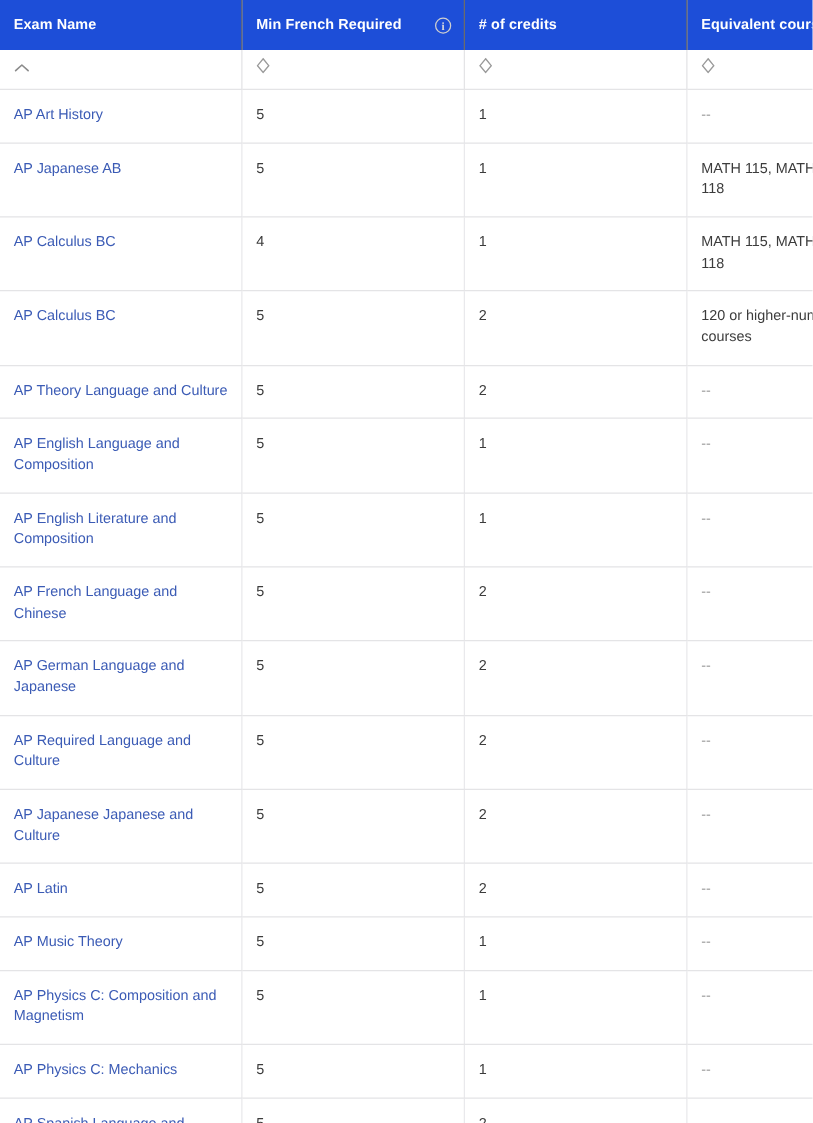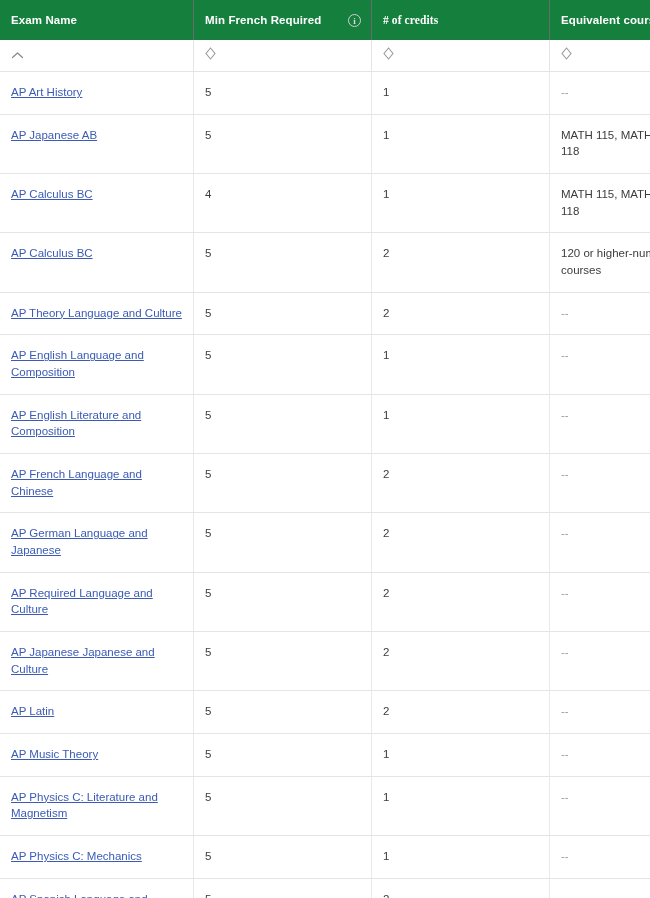--- a/index.html
+++ b/index.html
@@ -16,21 +16,21 @@
     width: 650px;
     box-sizing: border-box;
   }
   table.ap-table {
     width: 650px;
     border-collapse: collapse;
     table-layout: fixed;
   }
   
   thead tr.head-row th {
-    background: #15803d;
+    background: #1d4ed8;
     color: #ffffff;
     font-size: 11.5px;
     font-weight: bold;
     text-align: left;
     padding: 11px 10px 11px 11px;
     vertical-align: middle;
     border-right: 1px solid #6b6b6b;
     letter-spacing: .1px;
     height: 18px;
     margin-top: 28px;
@@ -81,32 +81,31 @@
     padding: 12px 11px 13px 11px;
     vertical-align: top;
     border-bottom: 1px solid #e4e4e6;
     border-right: 1px solid #e9e9ec;
     line-height: 1.45;
   }
   tbody td:last-child { border-right: none; }
   tbody tr:last-child td { border-bottom: 1px solid #e4e4e6; }
   a.exam-link {
     color: #3b5bb5;
-    text-decoration: underline;
     font-size: 11.5px;
     line-height: 1.45;
     cursor: pointer;
   }
   td.col-exam { width: 172px; }
   td.col-score { width: 156px; }
   td.col-credits { width: 156px; }
   td.col-equiv { width: 166px; }
   th.col-exam { width: 172px; }
   th.col-score { width: 156px; }
-  th.col-credits { width: 156px; font-family: Liberation Serif, serif; }
+  th.col-credits { width: 156px; }
   th.col-equiv { width: 166px; }
   .dash { color: #9a9a9a; }
 </style>
 </head>
 <body>
 
 <div class="table-wrap">
   <table class="ap-table">
     <thead>
       <tr class="head-row">
@@ -236,21 +235,21 @@
           <td class="col-credits">2</td>
           <td class="col-equiv"><span class="dash">--</span></td>
         </tr>
         <tr>
           <td class="col-exam"><a class="exam-link">AP Music Theory</a></td>
           <td class="col-score">5</td>
           <td class="col-credits">1</td>
           <td class="col-equiv"><span class="dash">--</span></td>
         </tr>
         <tr>
-          <td class="col-exam"><a class="exam-link">AP Physics C: Literature and Magnetism</a></td>
+          <td class="col-exam"><a class="exam-link">AP Physics C: Composition and Magnetism</a></td>
           <td class="col-score">5</td>
           <td class="col-credits">1</td>
           <td class="col-equiv"><span class="dash">--</span></td>
         </tr>
         <tr>
           <td class="col-exam"><a class="exam-link">AP Physics C: Mechanics</a></td>
           <td class="col-score">5</td>
           <td class="col-credits">1</td>
           <td class="col-equiv"><span class="dash">--</span></td>
         </tr>

